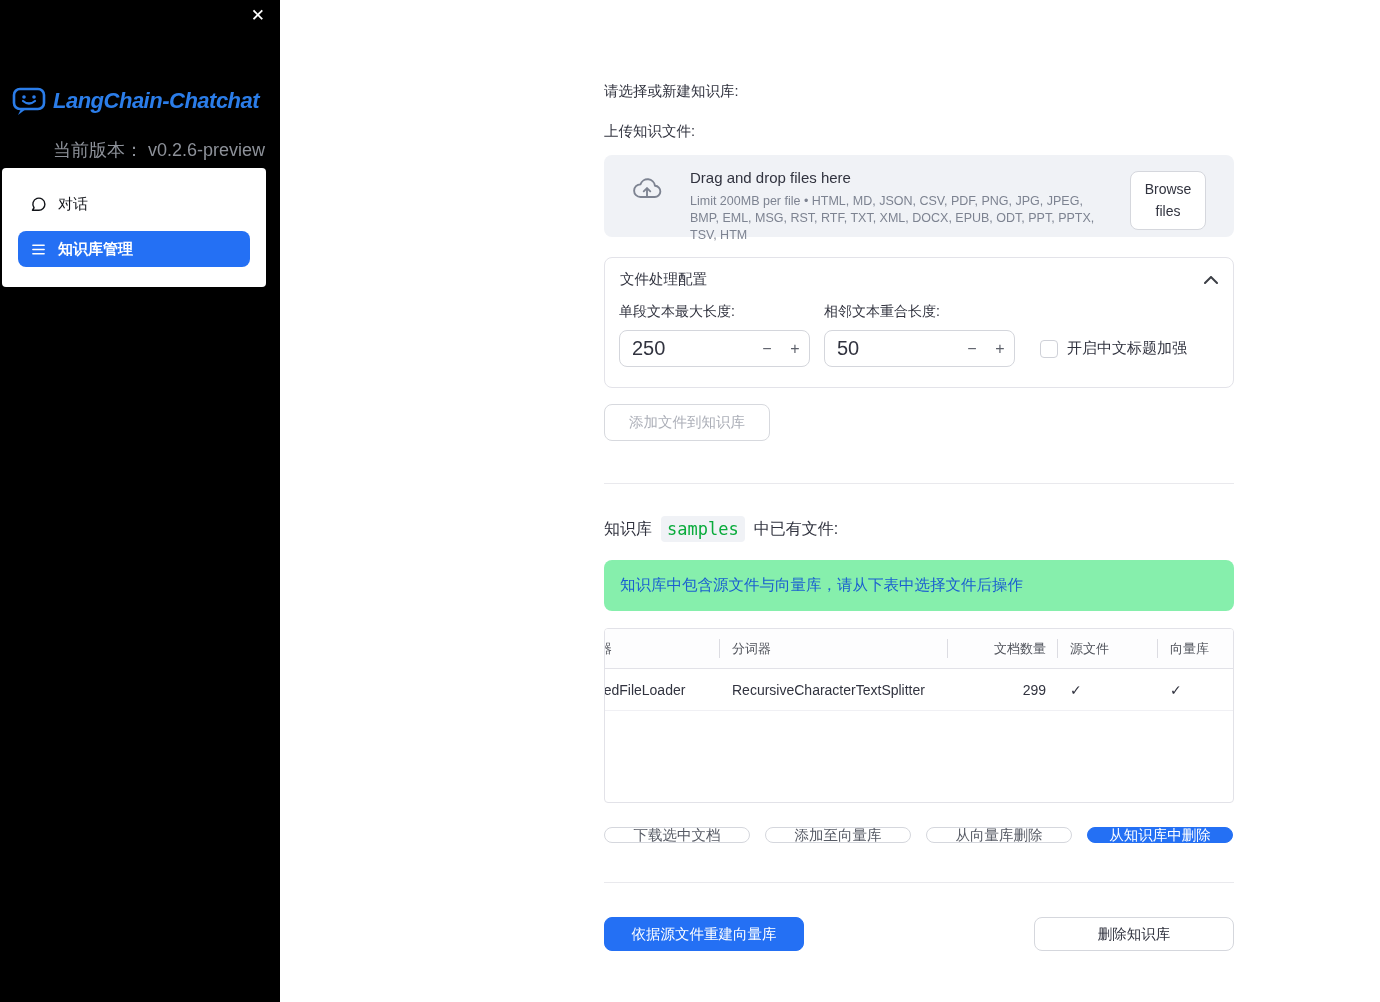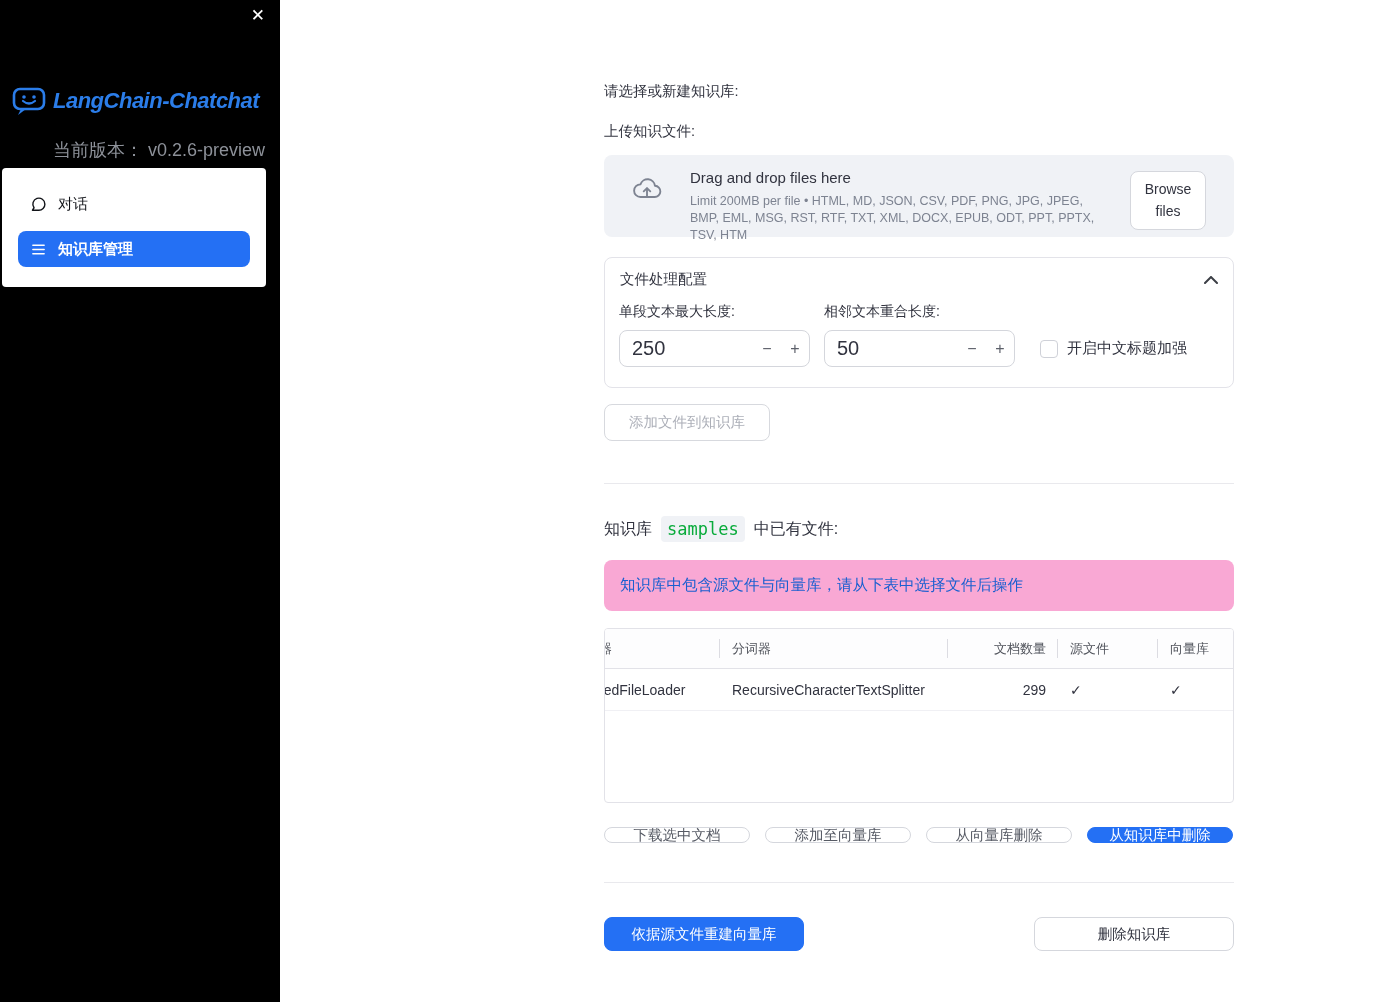--- a/index.html
+++ b/index.html
@@ -74,21 +74,21 @@
   .div-1 { margin-top:42px; }
   .div-2 { margin-top:39px; }
 
   .existing { margin-top:32px; font-size:16px; display:flex; align-items:center; gap:9px; }
   .code {
     font-family:"DejaVu Sans Mono","Liberation Mono",monospace; font-size:17px;
     color:#09ab3b; background:#f0f2f6; padding:3px 6px; border-radius:4px;
   }
 
   .info-box {
-    margin-top:18px; background:#f9a8d4; color:#1a5fd0; border-radius:8px;
+    margin-top:18px; background:#86efac; color:#1a5fd0; border-radius:8px;
     padding:15px 16px; font-size:15.5px;
   }
 
   .table { margin-top:17px; height:175px; border:1px solid #e2e2e8; border-radius:4px; overflow:hidden; background:#fff; }
   .thead { display:flex; height:40px; align-items:center; border-bottom:1px solid #e2e2e8; background:#fdfdfe; font-size:13px; color:#51545c; font-weight:500; }
   .th { position:relative; padding:0 12px; white-space:nowrap; overflow:hidden; height:100%; display:flex; align-items:center; }
   .th:not(:last-child)::after { content:""; position:absolute; right:0; top:10px; bottom:10px; width:1px; background:#dcdce2; }
   .trow { display:flex; height:42px; align-items:center; font-size:14px; color:#31333f; border-bottom:1px solid #f0f0f4; cursor:pointer; }
   .td { padding:0 12px; white-space:nowrap; overflow:hidden; }
   .c1 { flex:0 0 115px; padding-left:0; }

